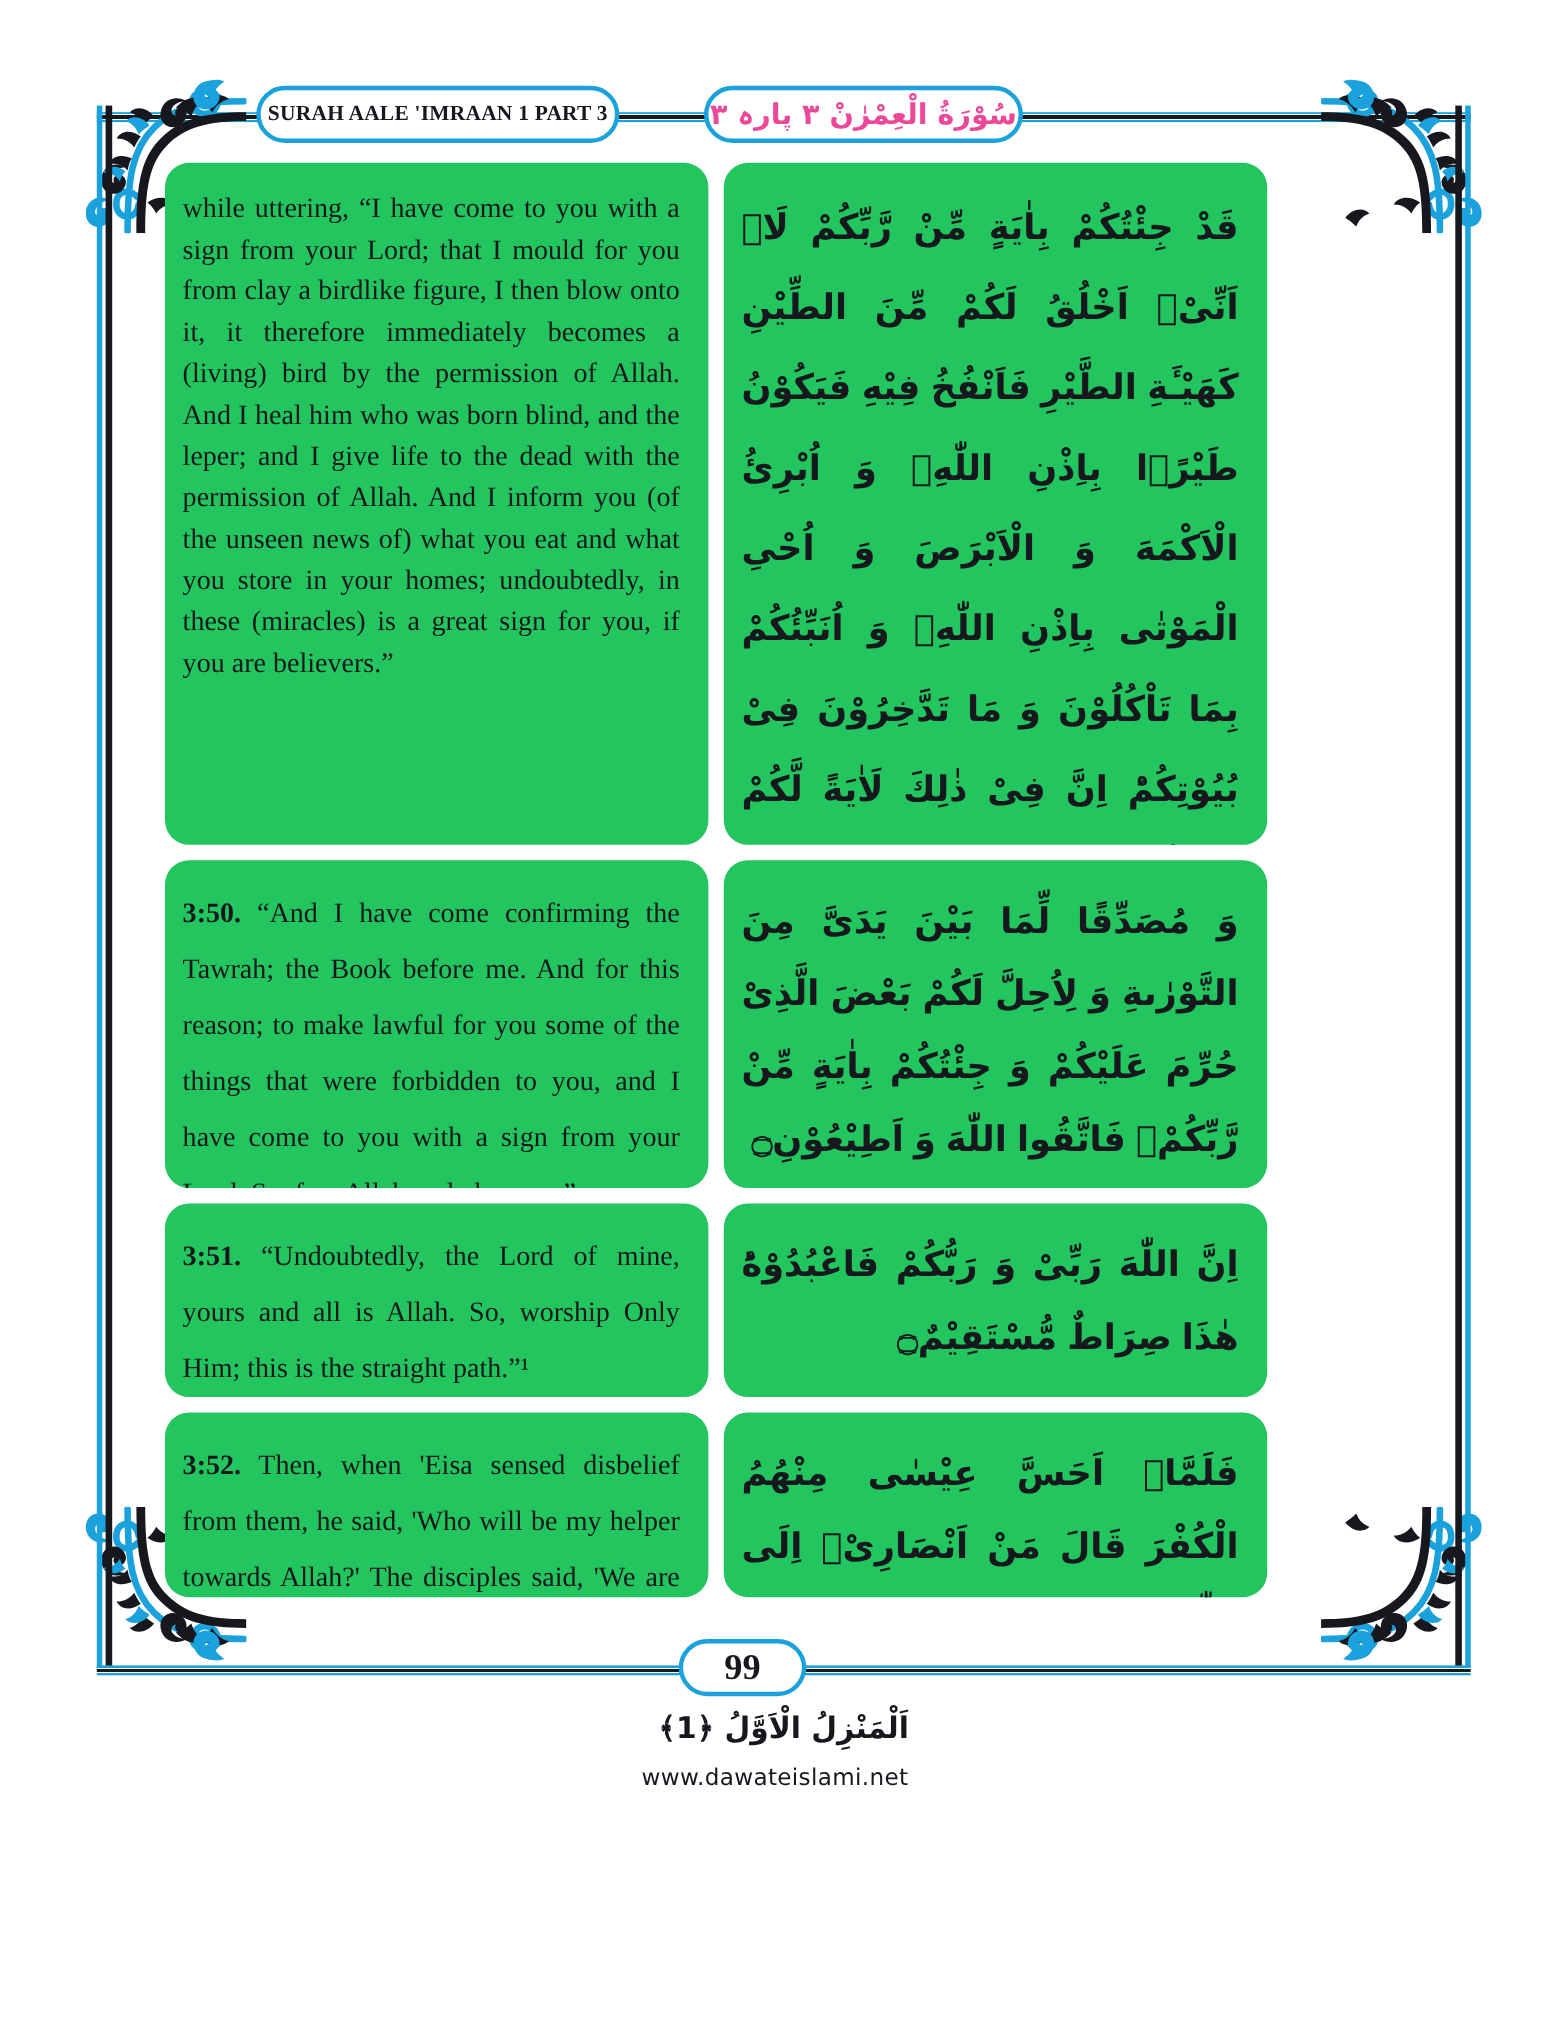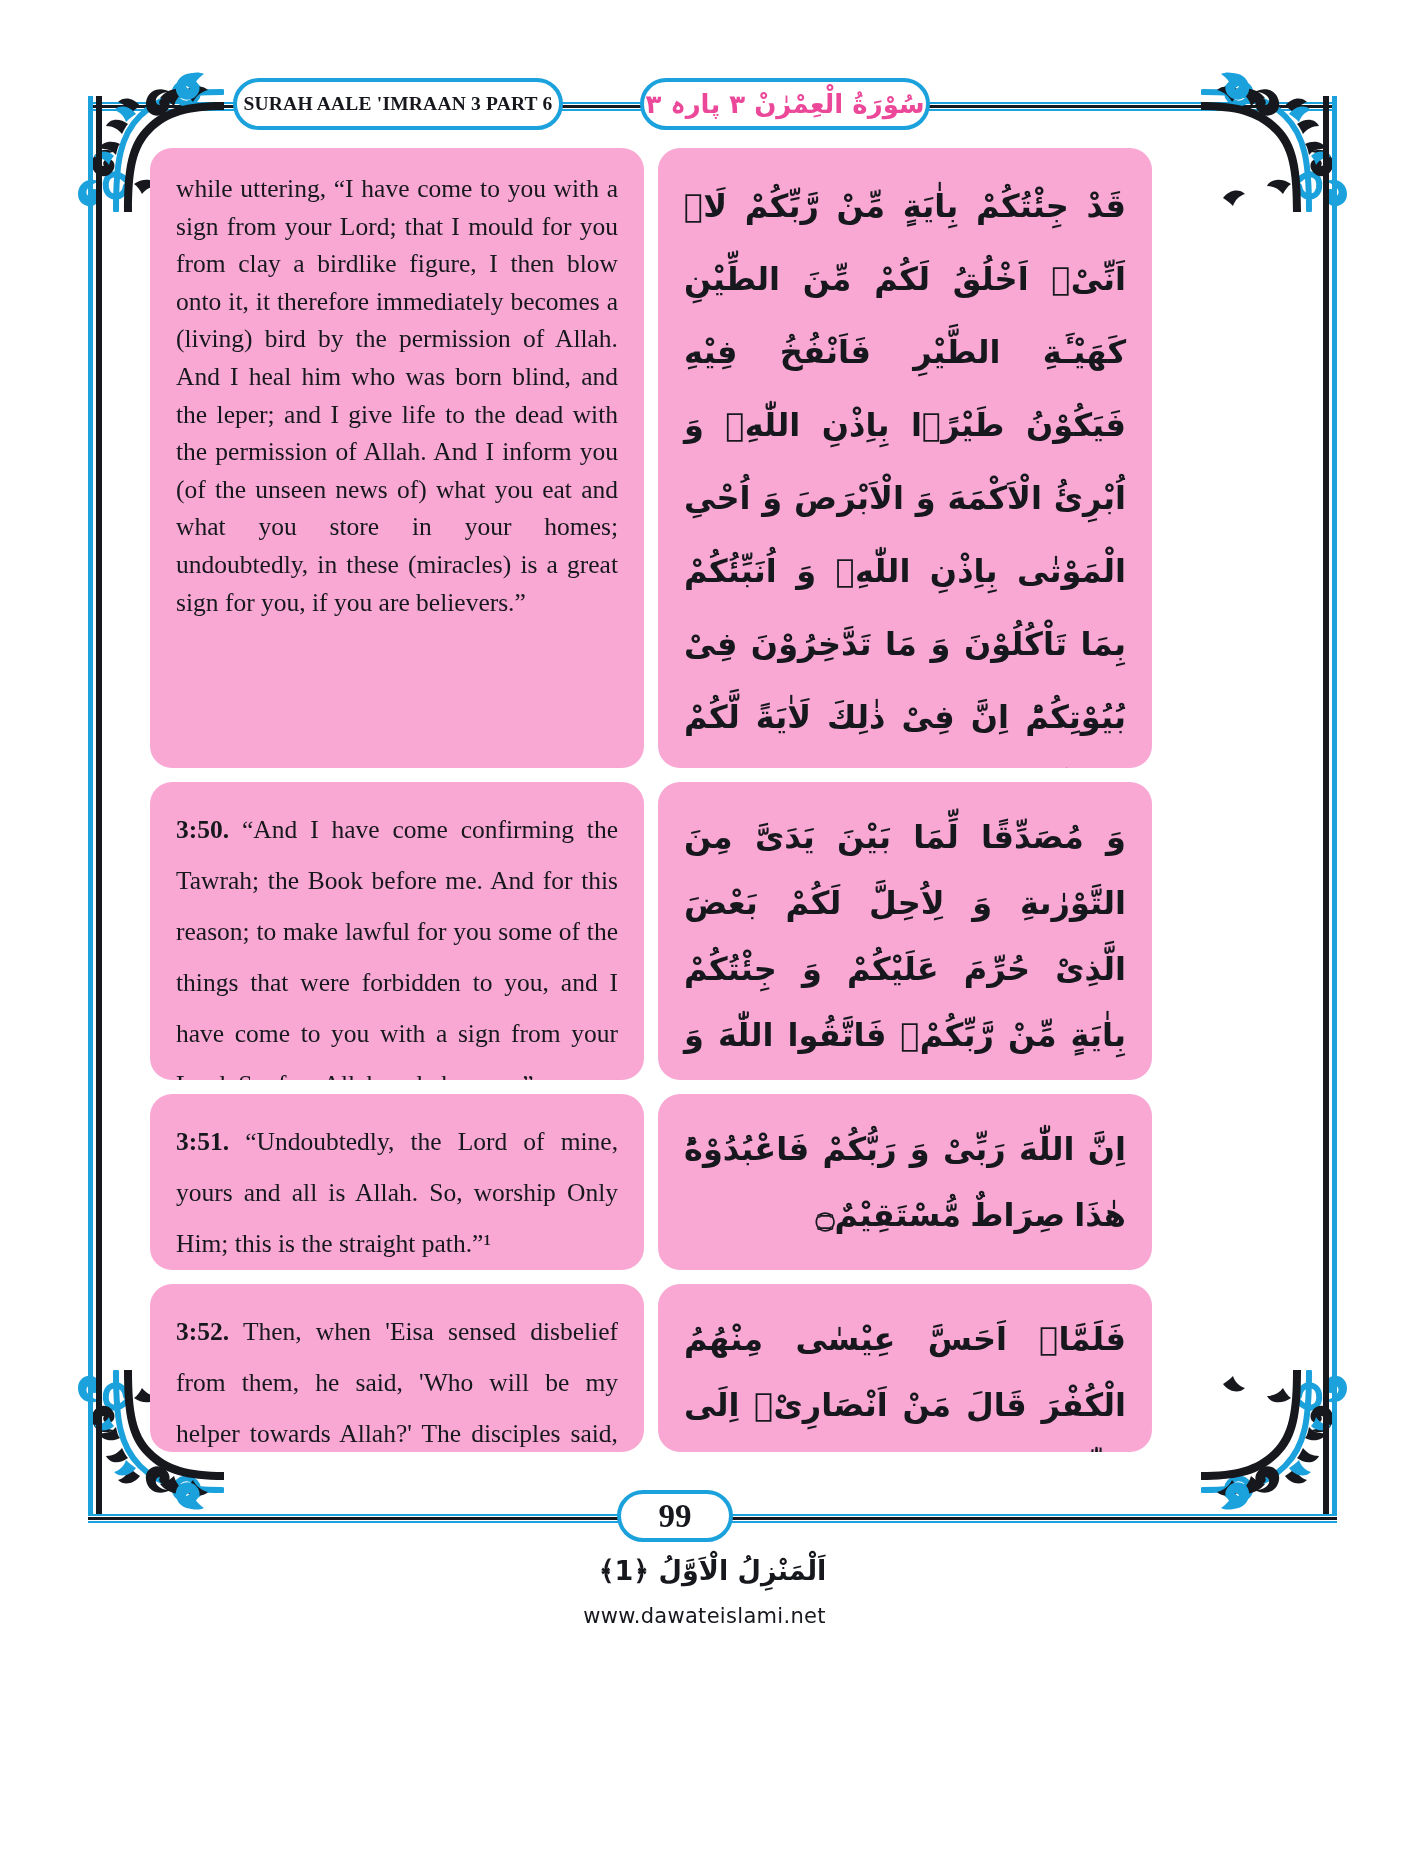--- a/index.html
+++ b/index.html
@@ -131,23 +131,23 @@
     display: flex;
     flex-direction: column;
     gap: 14px;
   }
   .verse-row {
     display: flex;
     gap: 14px;
     align-items: stretch;
   }
   .cell {
-    background: #f9a8d4;
+    background: #22c55e;
     border-radius: 22px;
-    padding: 22px 26px 20px 26px;
+    padding: 22px 26px 20px 16px;
     box-sizing: border-box;
     overflow: hidden;
   }
   .cell-en {
     width: 494px;
     flex: 0 0 494px;
   }
   .cell-ar {
     width: 494px;
     flex: 0 0 494px;
@@ -252,21 +252,21 @@
   }
 </style>
 </head>
 <body>
 
 <div class="page">
 
   <div class="header-band">
     <div class="header-rule"></div>
     <div class="hdr-pill hdr-pill-left">
-      <span class="hdr-title-en">SURAH AALE 'IMRAAN 3 PART 6</span>
+      <span class="hdr-title-en">SURAH AALE 'IMRAAN 1 PART 3</span>
     </div>
     <div class="hdr-pill hdr-pill-right">
       <span class="hdr-title-ar">سُوْرَةُ الْعِمْرٰنْ ٣ پارہ ٣</span>
     </div>
   </div>
 
   <div class="ornament orn-tl">
     <svg viewBox="0 0 150 150" width="150" height="150" aria-hidden="true">
       <g fill="none" stroke="#1ba1dc" stroke-width="6" stroke-linecap="round">
         <path d="M148 30 C110 30 86 34 66 54 C46 74 42 100 42 148"></path>

